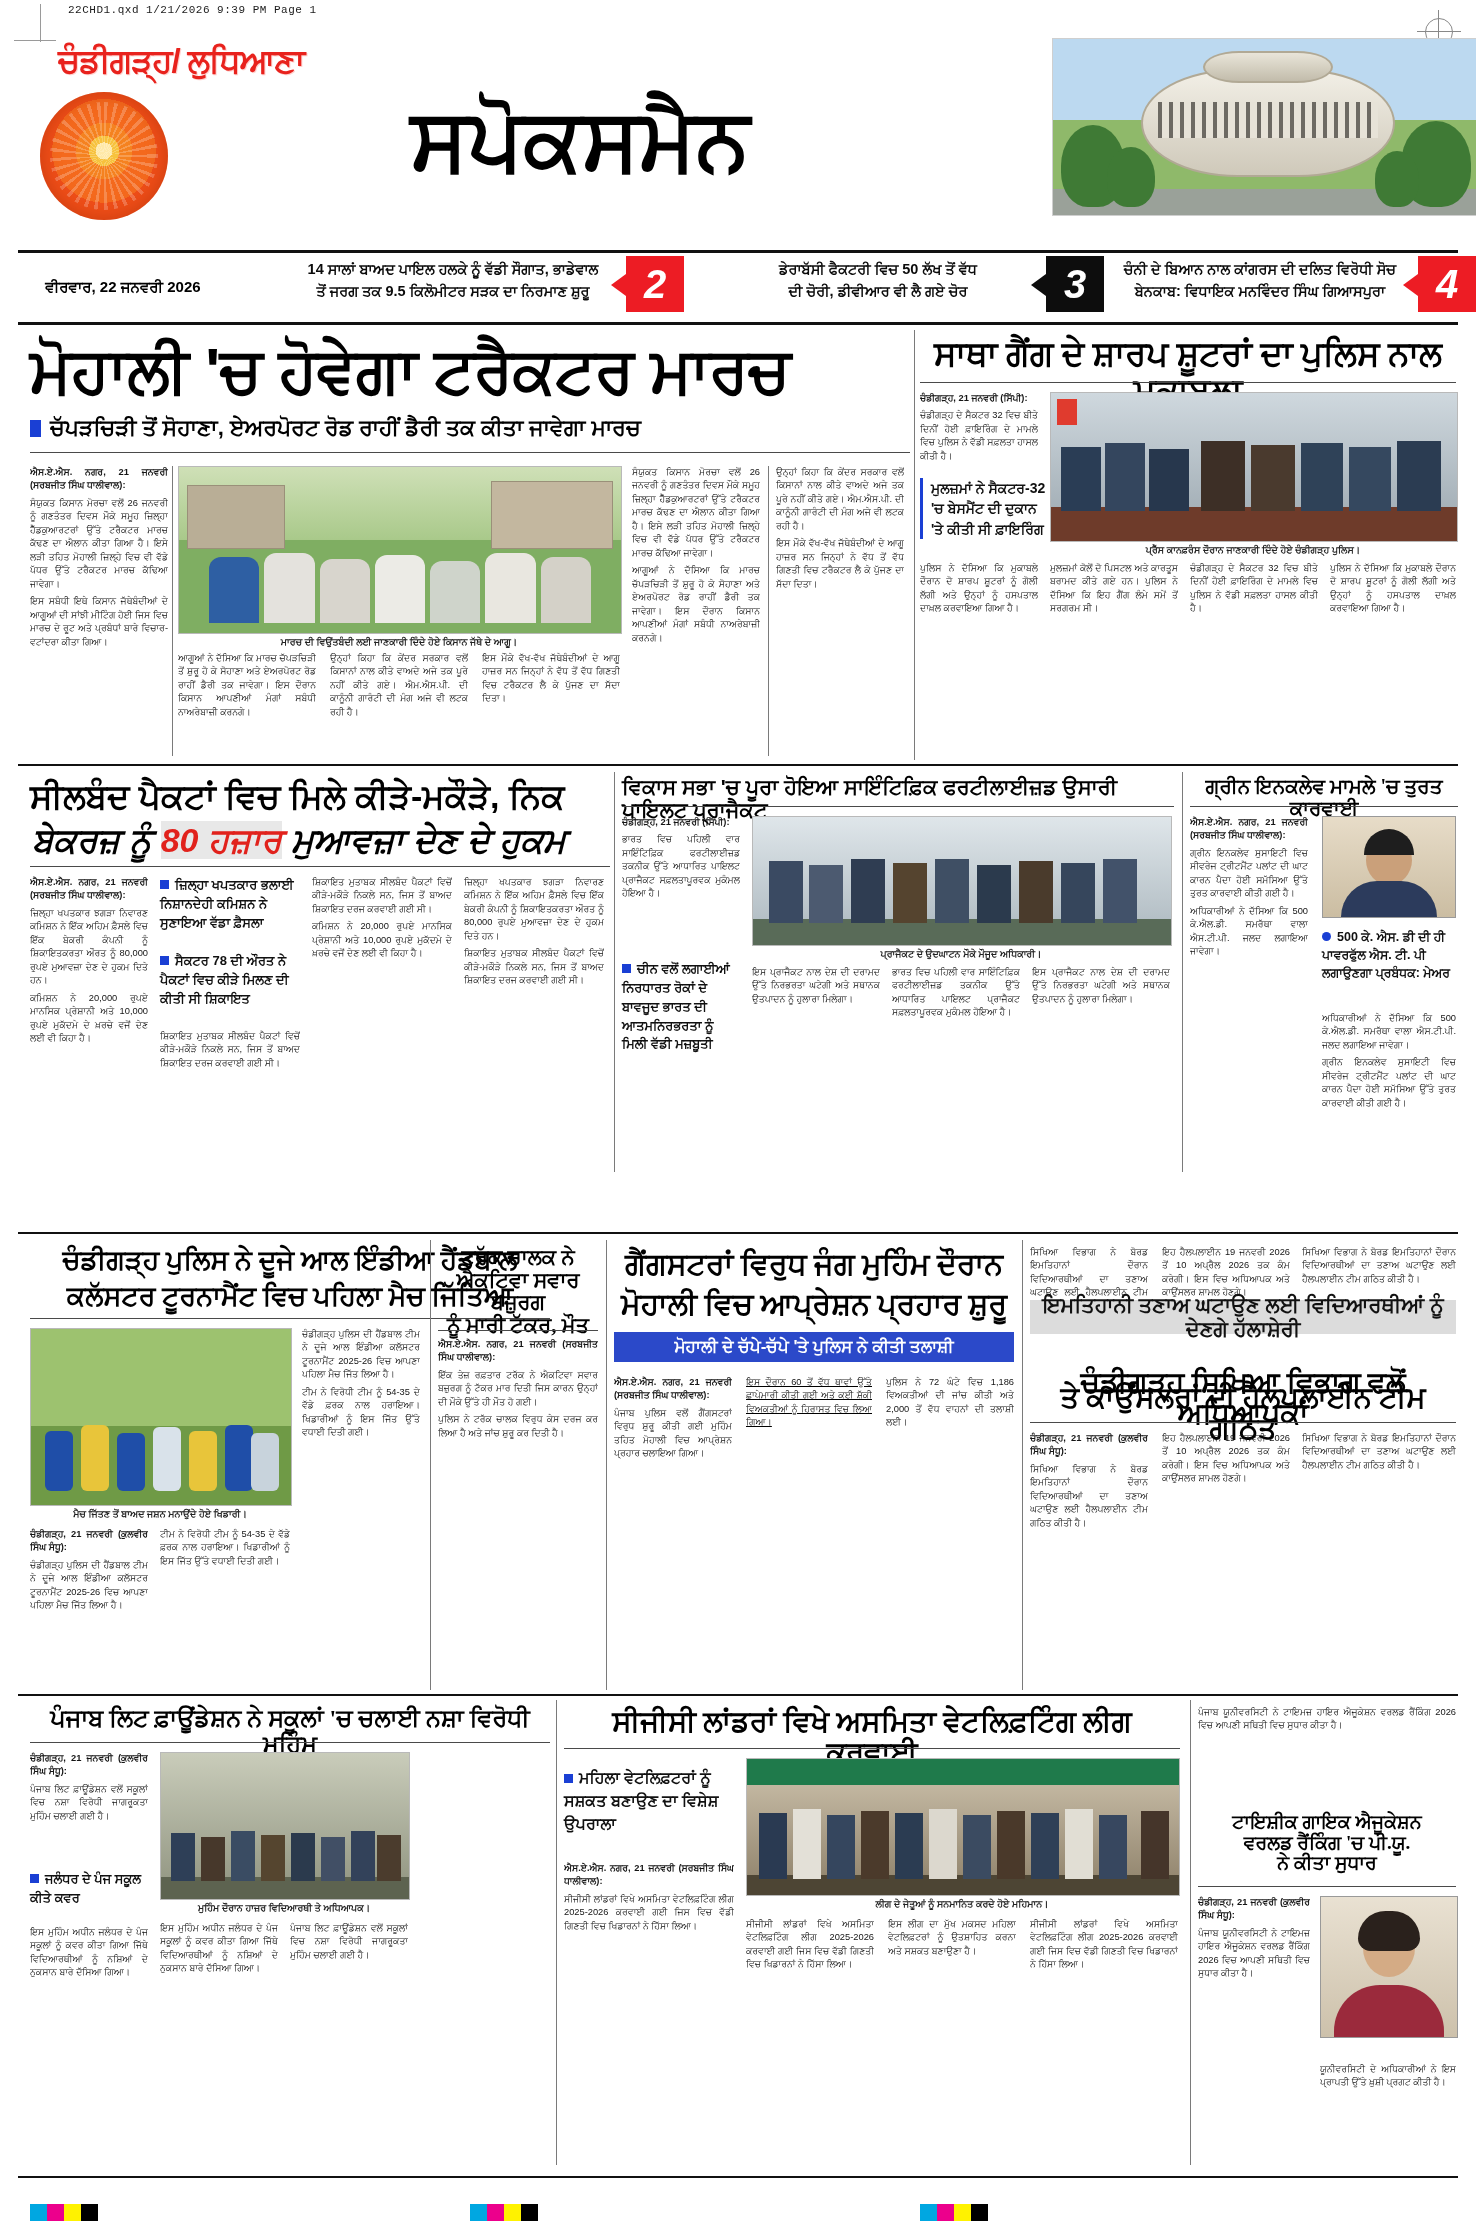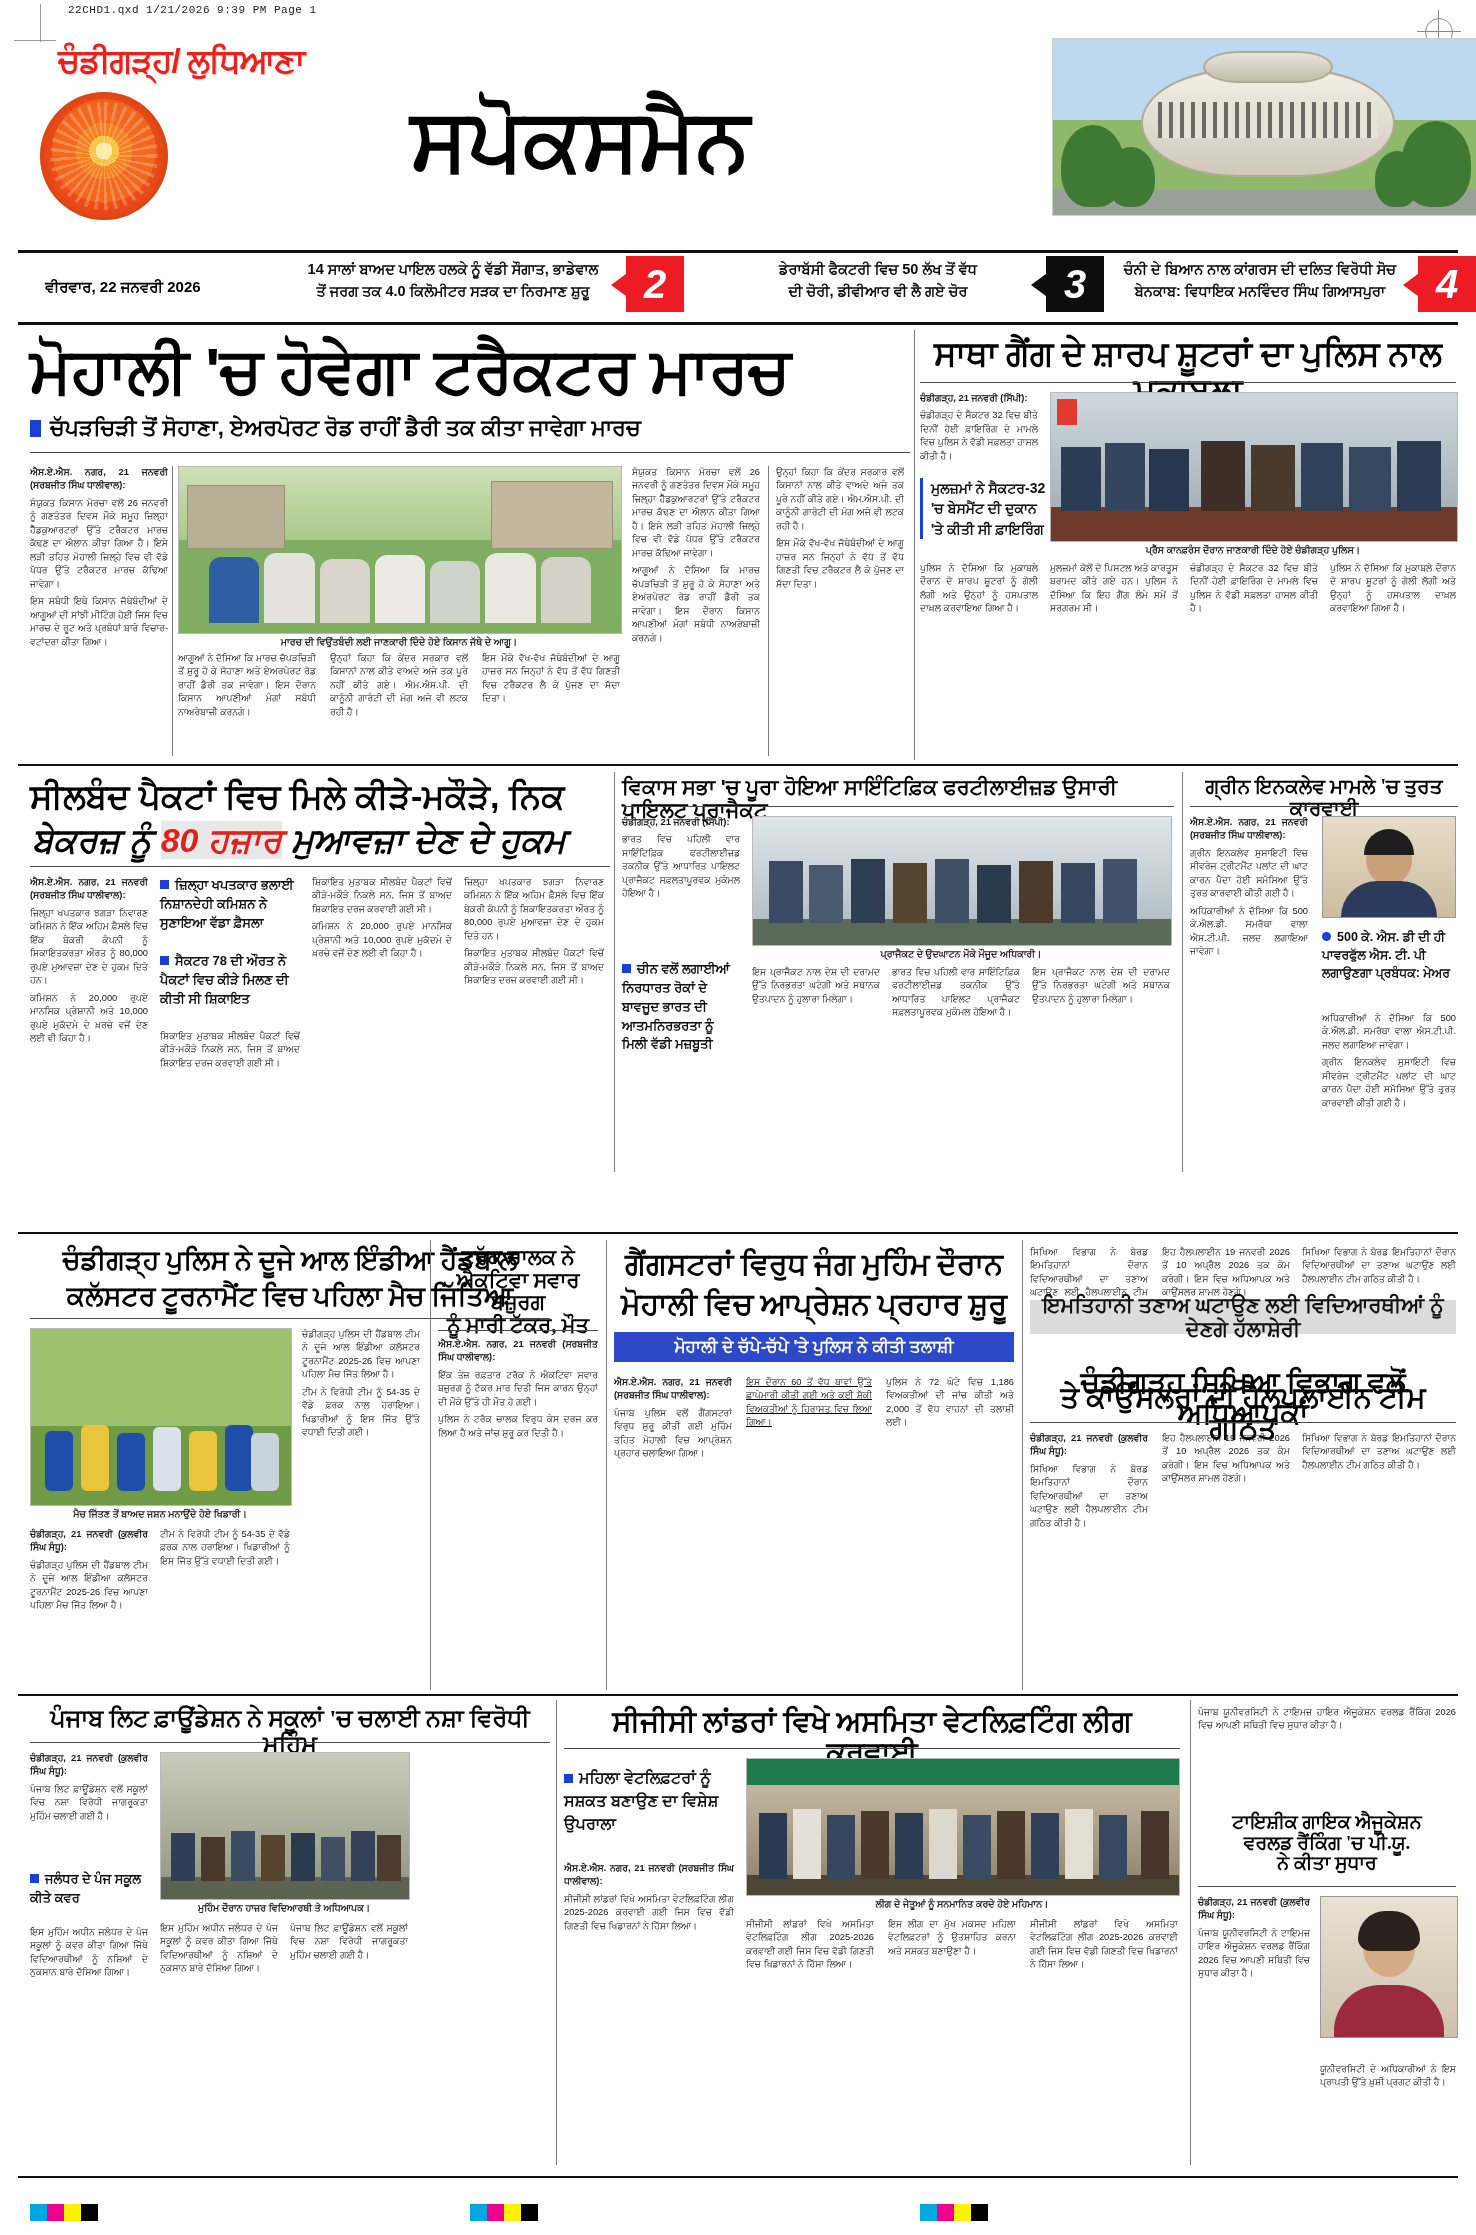--- a/index.html
+++ b/index.html
@@ -122,21 +122,21 @@
   <div class="hero-tree" style="right:58px;width:44px;height:56px;"></div>
 </div>
 
 <div class="rule-thick" style="top:250px;width:1440px;"></div>
 <div class="teaser-strip">
   <div class="date-line">ਵੀਰਵਾਰ, 22 ਜਨਵਰੀ 2026</div>
 
   <div class="teaser t2">
     <div class="txt">
       <span>14 ਸਾਲਾਂ ਬਾਅਦ ਪਾਇਲ ਹਲਕੇ ਨੂੰ ਵੱਡੀ ਸੌਗਾਤ, ਭਾਡੇਵਾਲ</span><br>
-      <span>ਤੋਂ ਜਰਗ ਤਕ 4.0 ਕਿਲੋਮੀਟਰ ਸੜਕ ਦਾ ਨਿਰਮਾਣ ਸ਼ੁਰੂ</span>
+      <span>ਤੋਂ ਜਰਗ ਤਕ 9.5 ਕਿਲੋਮੀਟਰ ਸੜਕ ਦਾ ਨਿਰਮਾਣ ਸ਼ੁਰੂ</span>
     </div>
     <div class="arrow red"></div>
     <div class="num red">2</div>
   </div>
 
   <div class="teaser t3">
     <div class="txt">
       <span>ਡੇਰਾਬੱਸੀ ਫੈਕਟਰੀ ਵਿਚ 50 ਲੱਖ ਤੋਂ ਵੱਧ</span><br>
       <span>ਦੀ ਚੋਰੀ, ਡੀਵੀਆਰ ਵੀ ਲੈ ਗਏ ਚੋਰ</span>
     </div>

